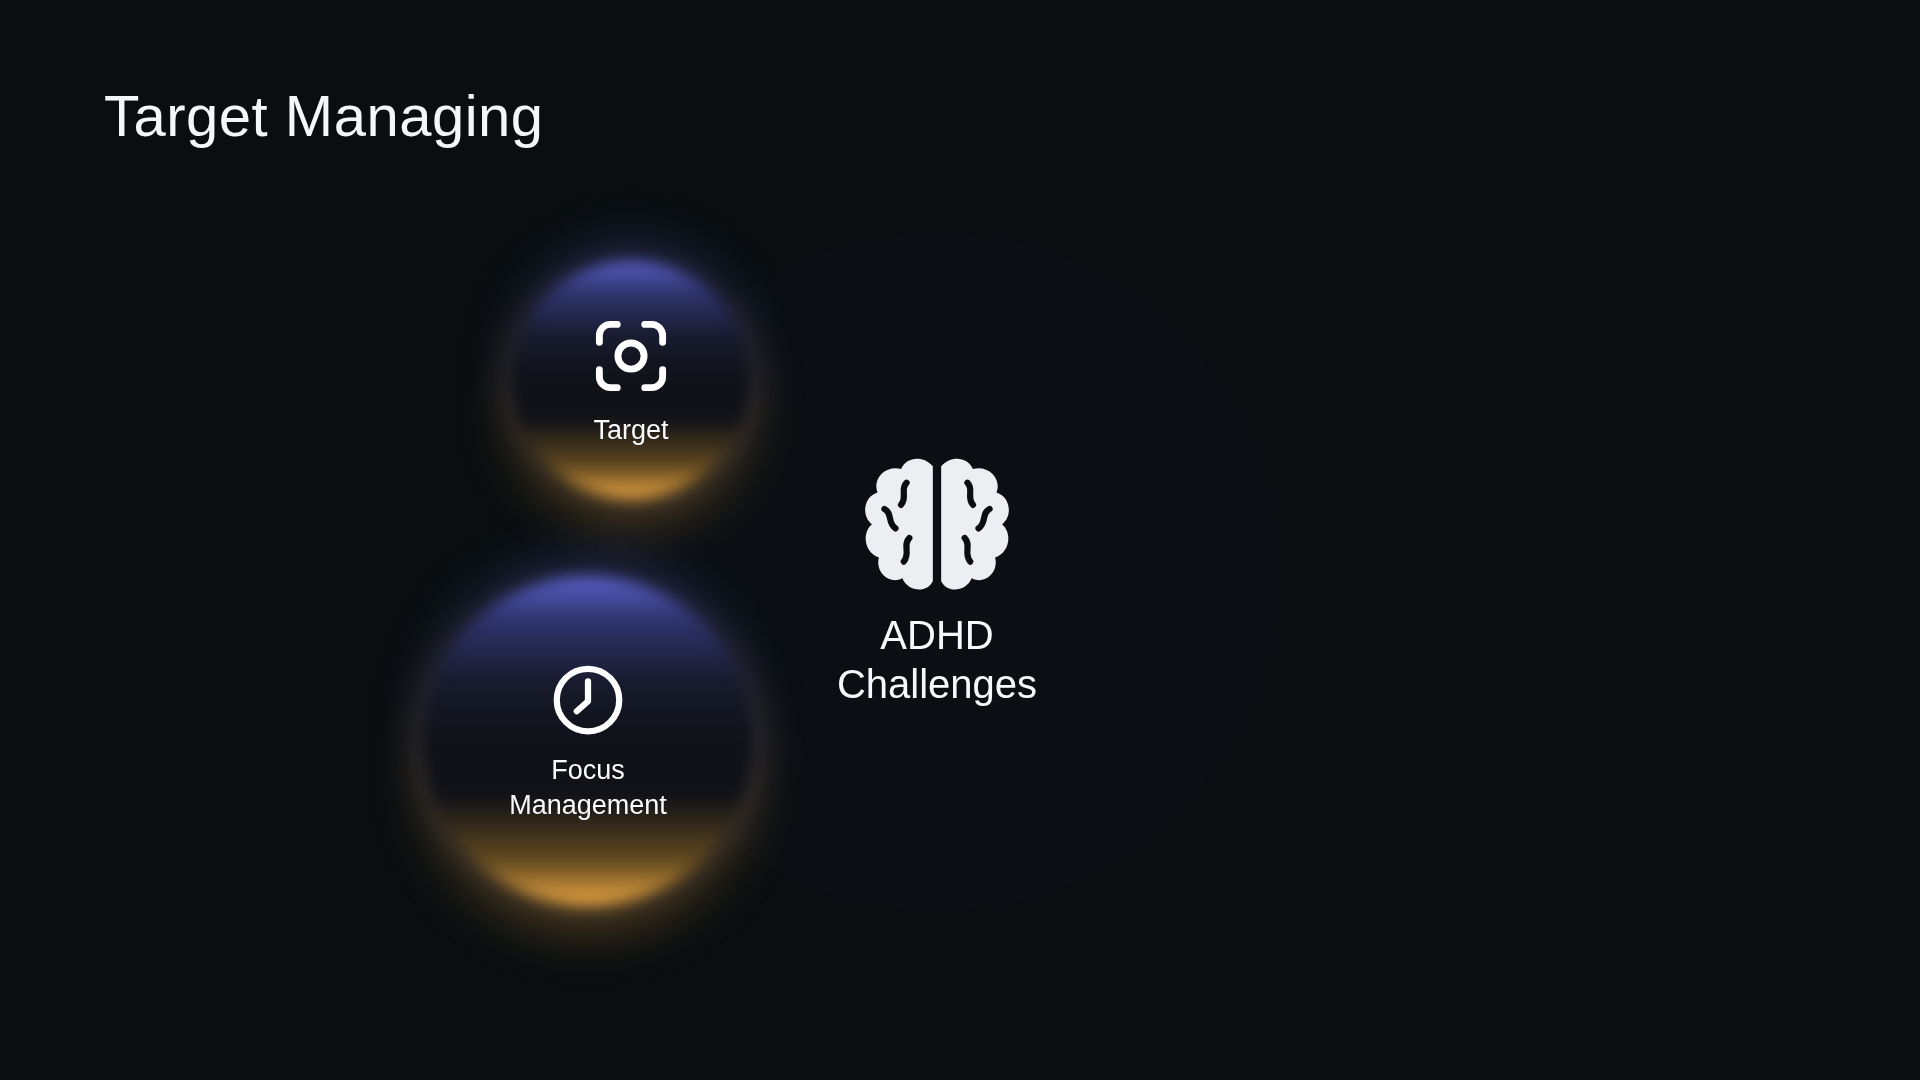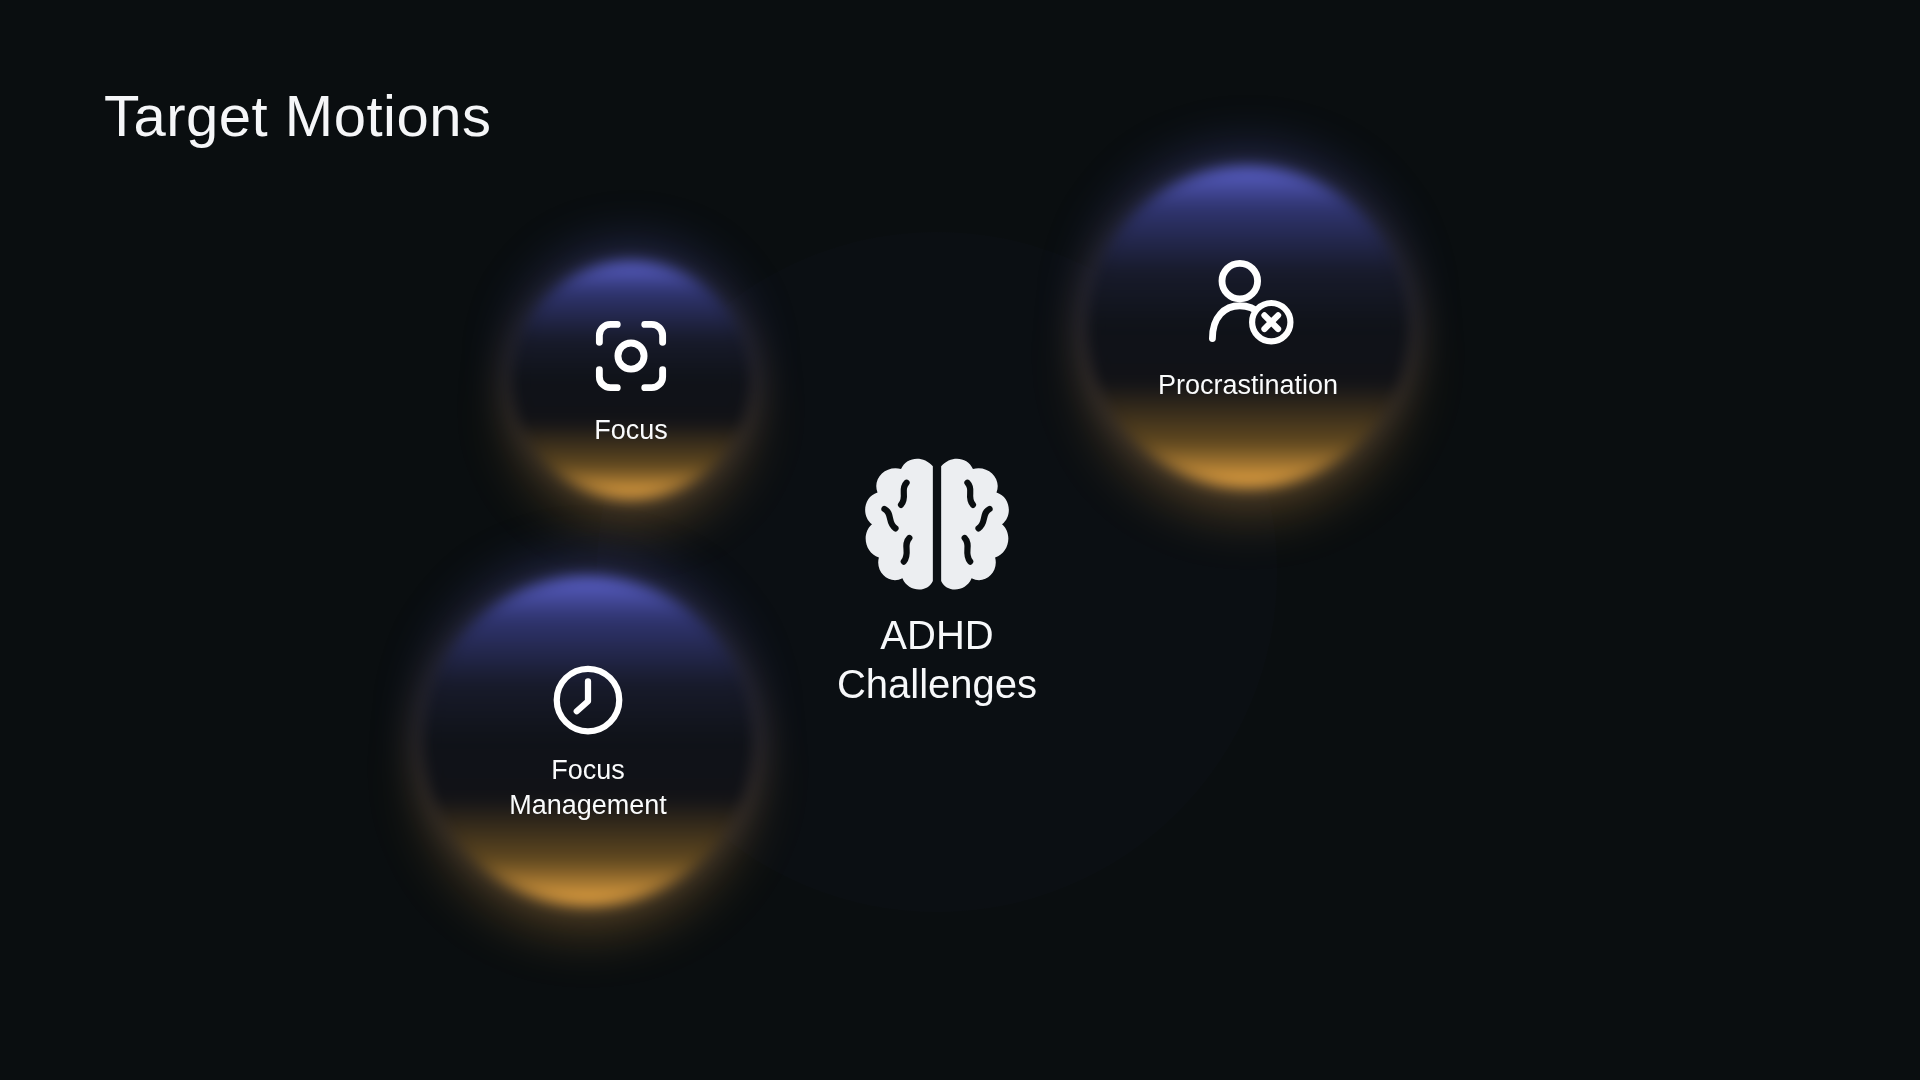--- a/index.html
+++ b/index.html
@@ -104,21 +104,21 @@
   .bubble-time .bubble-label            { max-width: 175px; }
   .bubble-motions .bubble-label         { max-width: 180px; }
 
   .icon-stroke { stroke: #ffffff; fill: none; stroke-linecap: round; stroke-linejoin: round; }
 </style>
 </head>
 <body>
 
 <div class="slide">
 
-  <h1 class="title">Target Motions</h1>
+  <h1 class="title">Target Managing</h1>
 
   <div class="center-circle">
     <div class="center-content">
       <svg width="166" height="168" viewBox="0 0 120 120">
         <path d="M57 16 C50 8 38 9 34 18 C23 15 13 25 17 35 C7 38 5 52 13 58 C5 65 8 79 18 82 C15 93 26 102 35 97 C39 107 53 108 57 99 L57 16 Z" fill="#eceef1"></path>
         <path d="M63 16 C70 8 82 9 86 18 C97 15 107 25 103 35 C113 38 115 52 107 58 C115 65 112 79 102 82 C105 93 94 102 85 97 C81 107 67 108 63 99 L63 16 Z" fill="#eceef1"></path>
         <g stroke="#0a0e10" stroke-width="4.5" fill="none" stroke-linecap="round">
           <path d="M38 28 C33 33 39 38 34 44"></path>
           <path d="M22 47 C28 50 24 57 30 61"></path>
           <path d="M40 68 C35 73 41 79 36 85"></path>
@@ -135,40 +135,24 @@
     <div class="bubble-content">
       <svg width="88" height="88" viewBox="0 0 64 64">
         <g class="icon-stroke" stroke-width="5">
           <path d="M22 9 H17 a8 8 0 0 0 -8 8 v5"></path>
           <path d="M42 9 H47 a8 8 0 0 1 8 8 v5"></path>
           <path d="M22 55 H17 a8 8 0 0 1 -8 -8 v-5"></path>
           <path d="M42 55 H47 a8 8 0 0 0 8 -8 v-5"></path>
           <circle cx="32" cy="32" r="9.5"></circle>
         </g>
       </svg>
-      <div class="bubble-label">Focus</div>
+      <div class="bubble-label">Target</div>
     </div>
   </div>
 
-  <div class="bubble bubble-procrastination">
-    <div class="bubble-content">
-      <svg width="104" height="104" viewBox="0 0 76 76">
-        <g class="icon-stroke" stroke-width="5">
-          <circle cx="32" cy="22" r="13"></circle>
-          <path d="M12 64 C12 48 21 40 32 40 C38 40 43 42 47 46"></path>
-        </g>
-        <circle cx="55" cy="52" r="14" fill="#12141c" stroke="#ffffff" stroke-width="4.5"></circle>
-        <g class="icon-stroke" stroke-width="4.5">
-          <path d="M50 47 L60 57"></path>
-          <path d="M60 47 L50 57"></path>
-        </g>
-      </svg>
-      <div class="bubble-label">Procrastination</div>
-    </div>
-  </div>
 
   <div class="bubble bubble-time">
     <div class="bubble-content">
       <svg width="80" height="80" viewBox="0 0 64 64">
         <g class="icon-stroke" stroke-width="5">
           <circle cx="32" cy="32" r="25"></circle>
           <polyline points="32 17 32 33 23 41"></polyline>
         </g>
       </svg>
       <div class="bubble-label">Focus Management</div>

